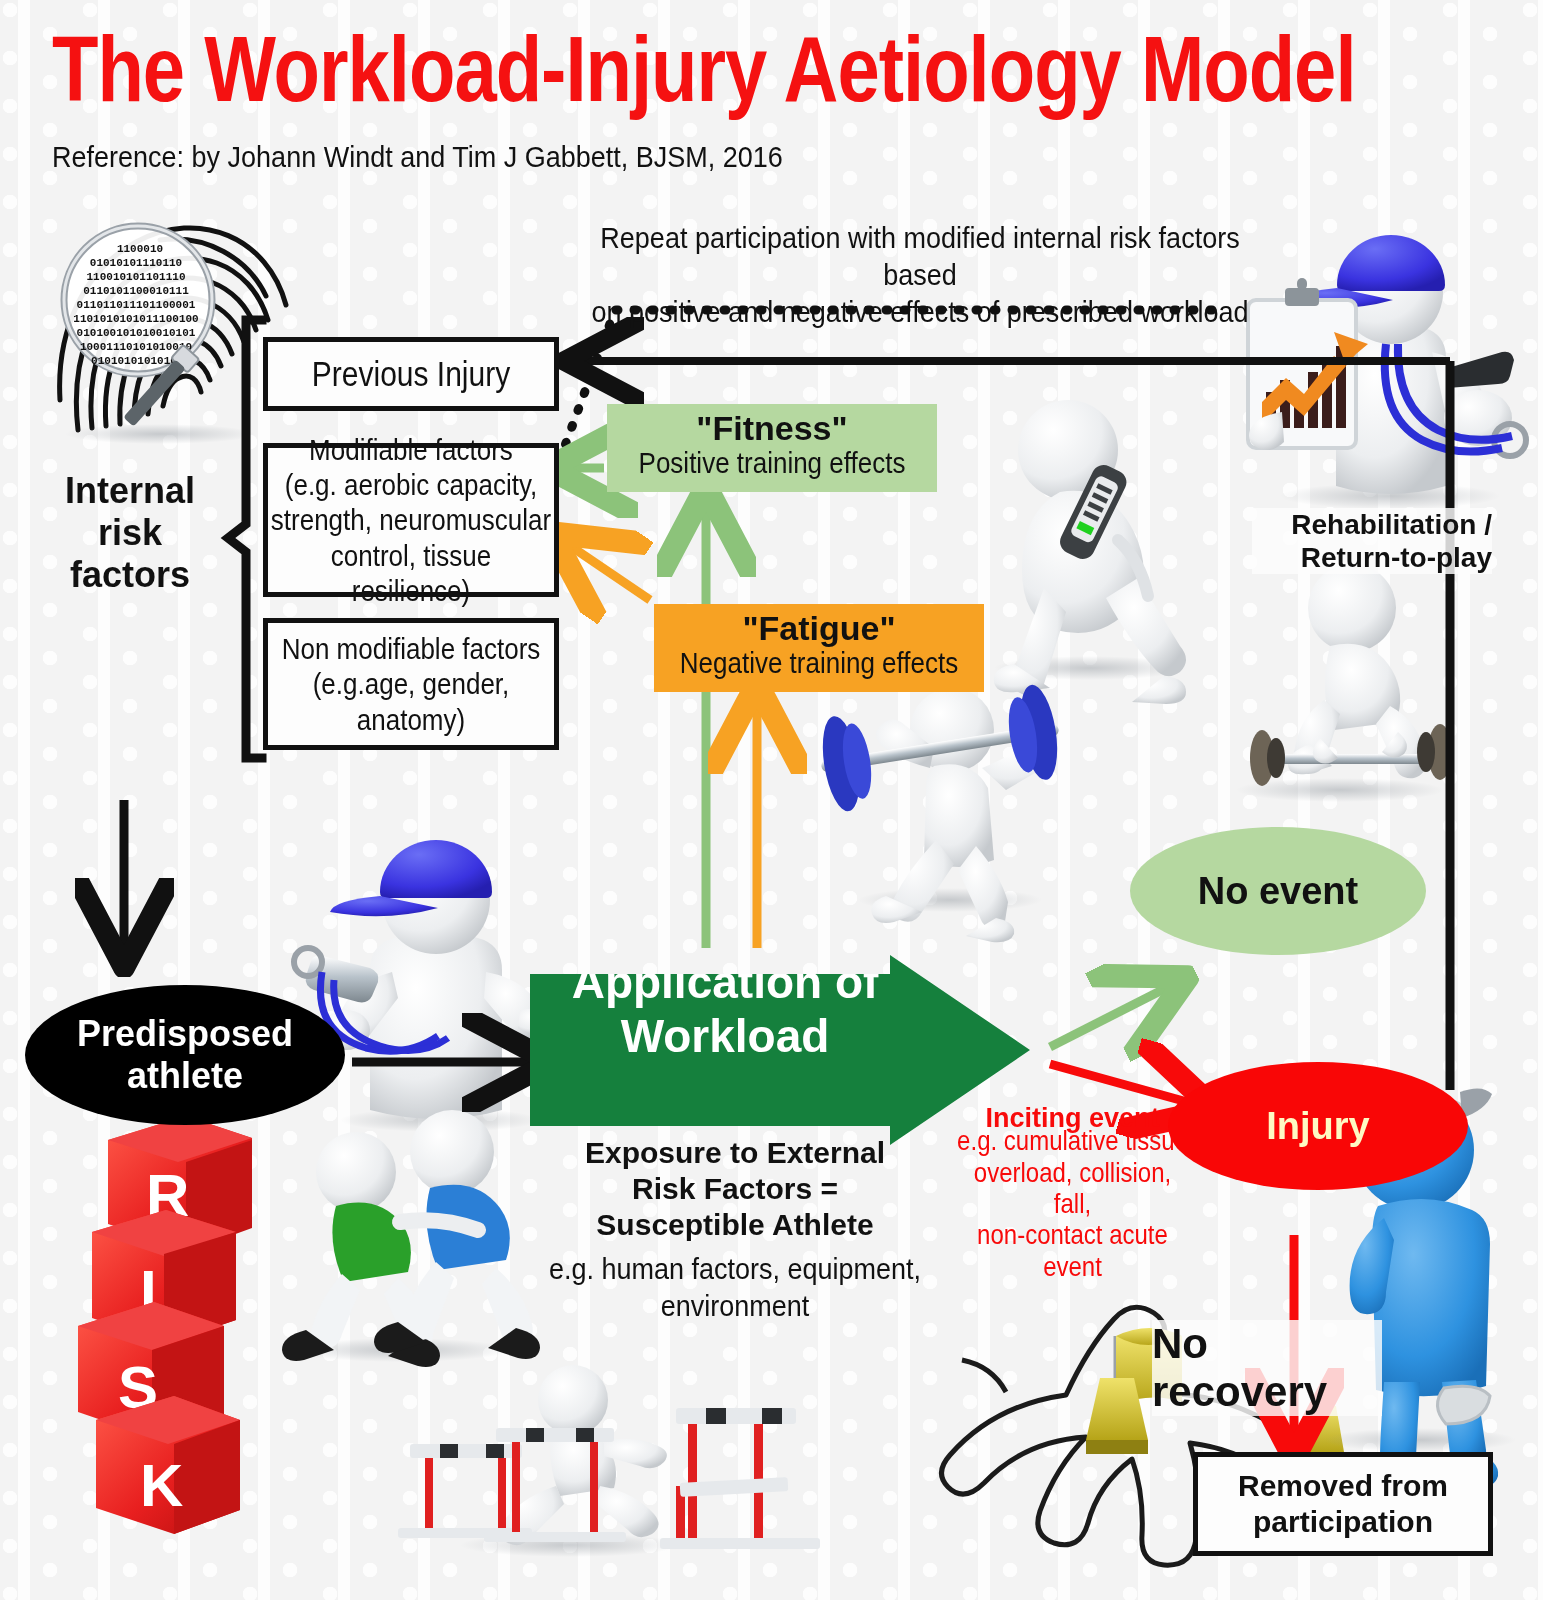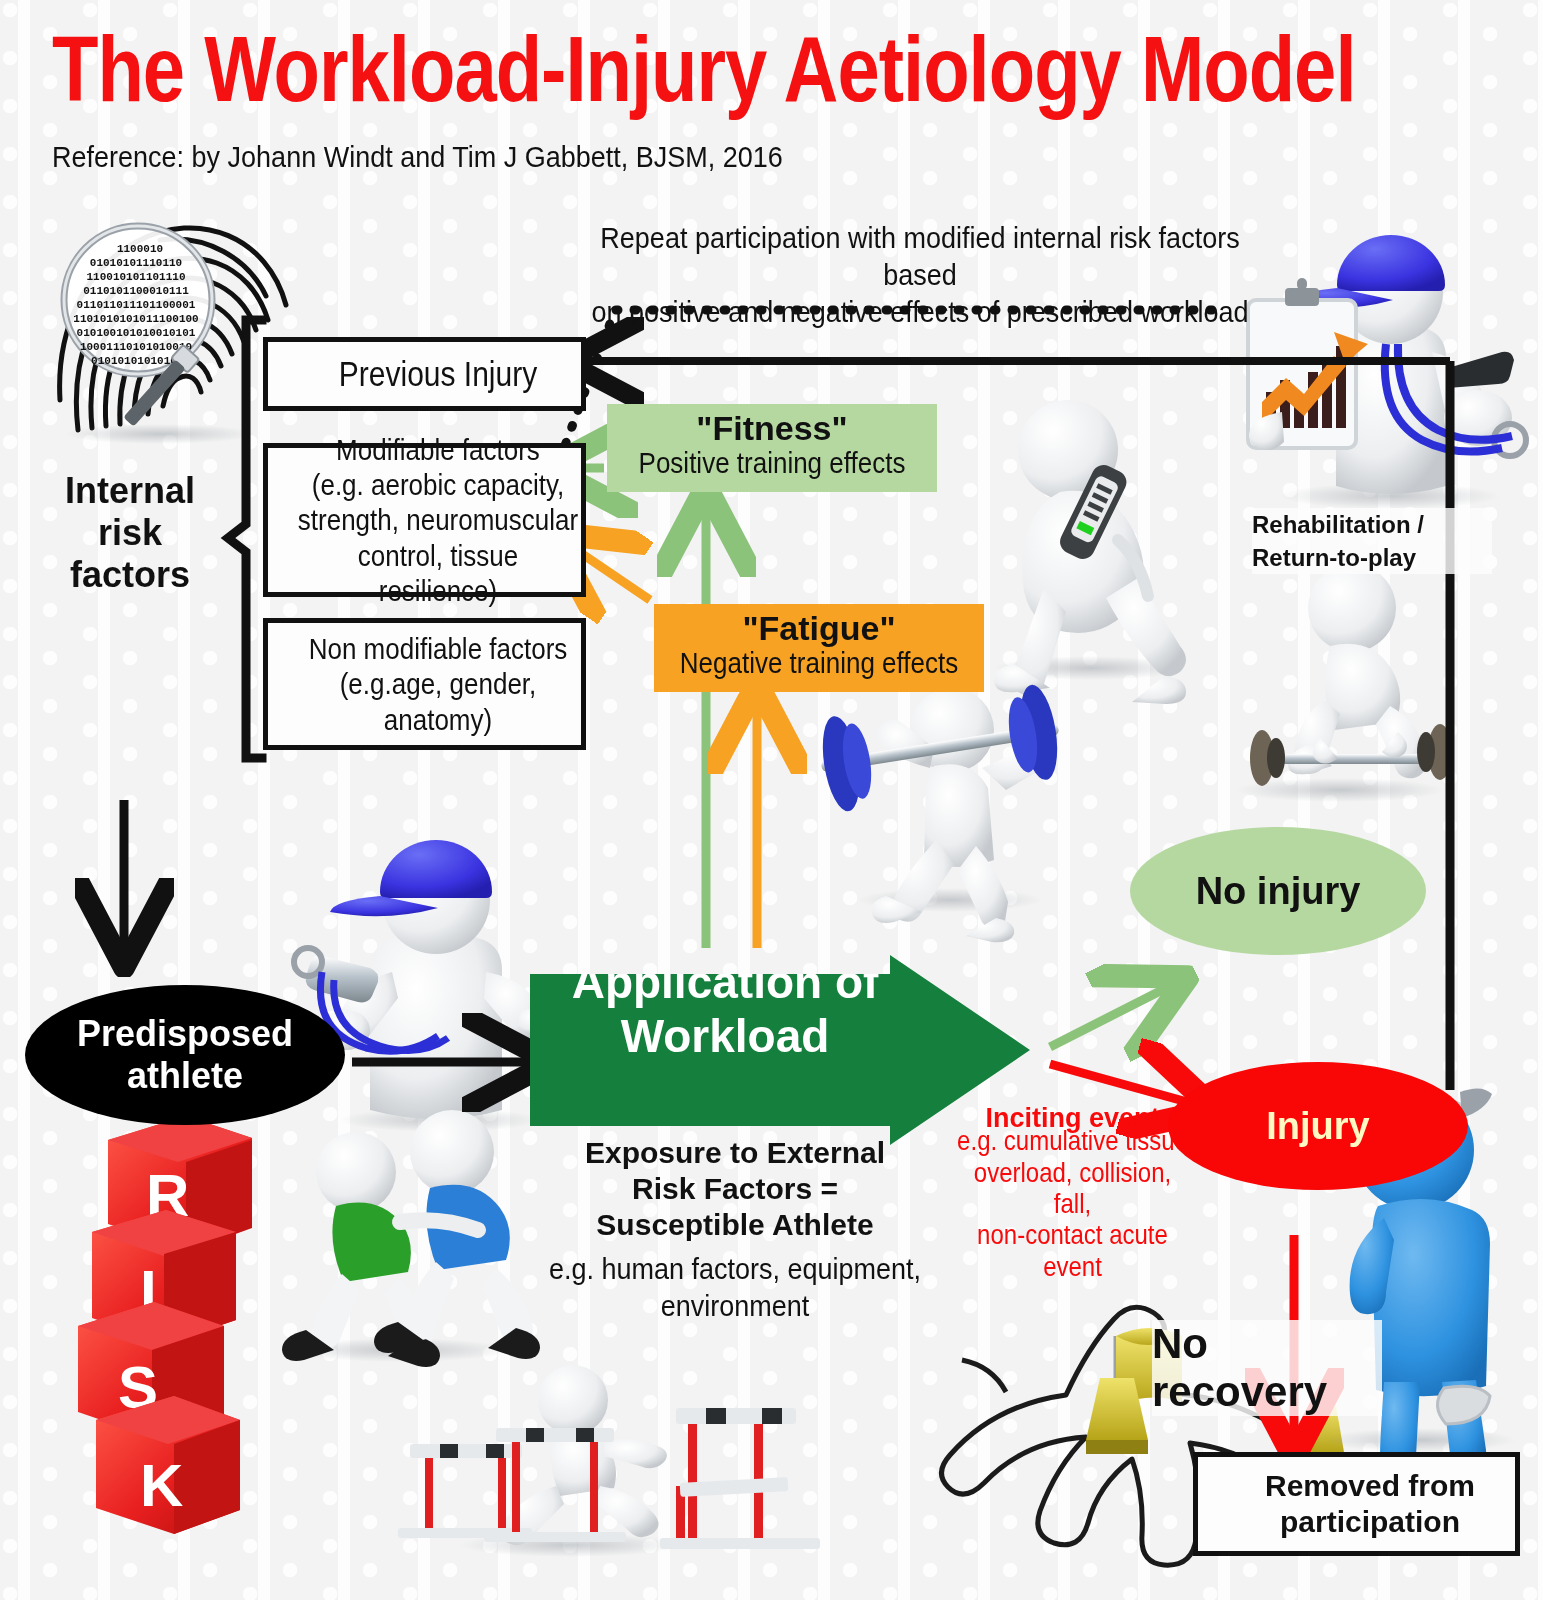--- a/index.html
+++ b/index.html
@@ -39,21 +39,21 @@
   }
   #designer{
     right:60px;top:138px;font-family:"Liberation Serif",serif;
     font-style:italic;font-weight:bold;font-size:28px;color:#111;
   }
 
   
   .wbox{
     background:#fdfdfd;border:5px solid #111;
     display:flex;align-items:center;justify-content:center;
-    text-align:center;color:#111;padding-left:27px;
+    text-align:center;color:#111;
   }
   .wbox span{display:block;width:100%;}
 
   #box-previous-injury{left:263px;top:337px;width:286px;height:64px;}
   #box-previous-injury span{font-size:30px;transform:scaleY(1.18);}
   #box-modifiable{left:263px;top:443px;width:286px;height:144px;justify-content:flex-end;}
   #box-modifiable span{font-size:26px;line-height:31px;transform:scaleY(1.14);}
   #box-nonmodifiable{left:263px;top:618px;width:286px;height:122px;}
   #box-nonmodifiable span{font-size:26px;line-height:31px;transform:scaleY(1.14);}
 
@@ -118,22 +118,22 @@
     font-size:27px;line-height:33px;color:#111;transform:scaleY(1.12);
   }
 
   #text-inciting{
     left:955px;top:1103px;width:235px;text-align:center;color:#f80a0a;
   }
   #text-inciting .ti1{font-weight:bold;font-size:27px;line-height:31px;}
   #text-inciting .ti2{font-size:24px;line-height:28px;transform:scaleY(1.12);}
 
   #label-rehab{
-    left:1252px;top:508px;width:240px;text-align:left;
-    font-weight:bold;font-size:24px;line-height:33px;color:#111;
+    left:1252px;top:508px;width:240px;text-align:right;
+    font-weight:bold;font-size:28px;line-height:33px;color:#111;
     background:rgba(252,252,252,.82);
   }
   #label-norecovery{
     left:1152px;top:1320px;width:230px;
     font-weight:bold;font-size:42px;color:#111;background:rgba(252,252,252,.82);
   }
   #box-removed{
     left:1193px;top:1452px;width:290px;height:94px;
   }
   #box-removed span{font-weight:bold;font-size:30px;line-height:36px;}
@@ -566,21 +566,21 @@
     </div>
 
     <div class="abs" id="text-inciting">
       <div class="ti1">Inciting event</div>
       <div class="ti2" style="white-space:pre-line;">e.g. cumulative tissue
 overload, collision, fall,
 non-contact acute event</div>
     </div>
 
     <div class="abs ellipse" id="ellipse-noinjury">
-      <span>No injury</span>
+      <span>No event</span>
     </div>
     <div class="abs ellipse" id="ellipse-injury">
       <span>Injury</span>
     </div>
 
     <div class="abs" id="label-norecovery">
       <span>No recovery</span>
     </div>
 
     <div class="abs wbox" id="box-removed">

